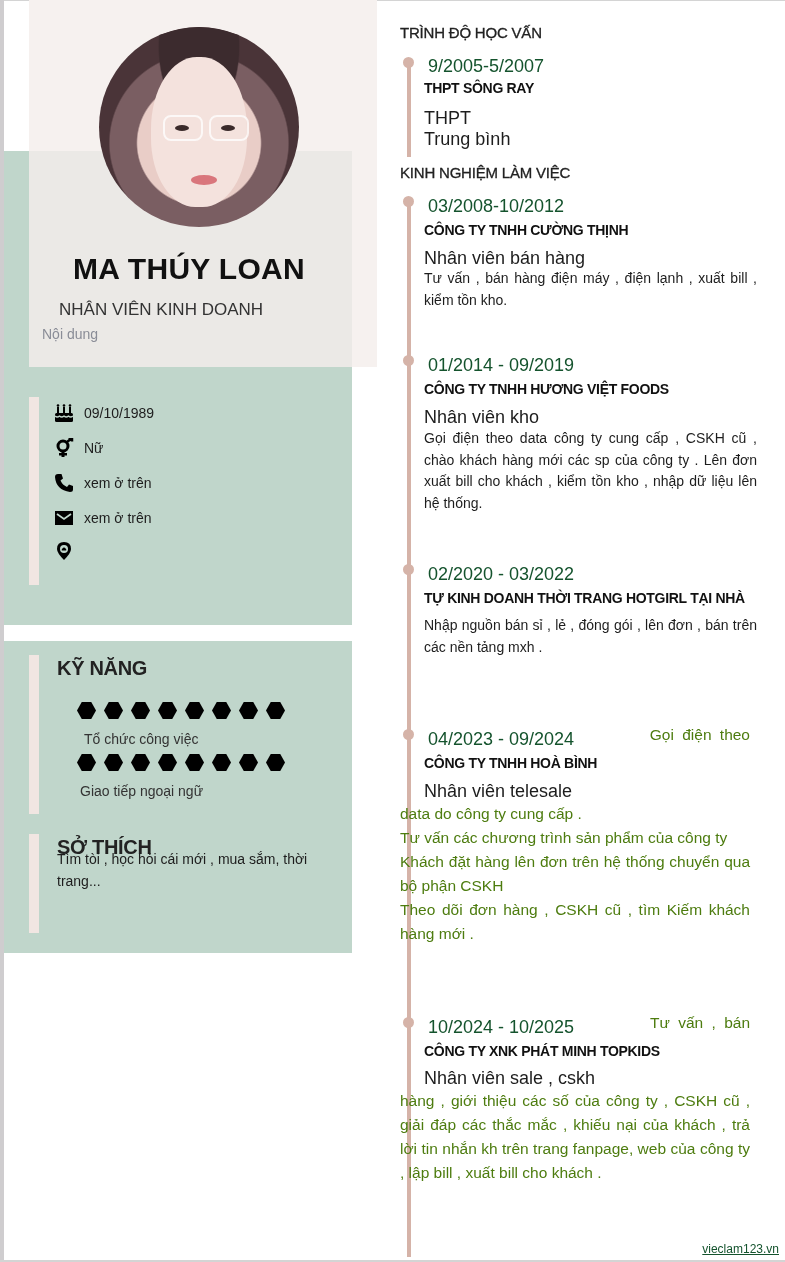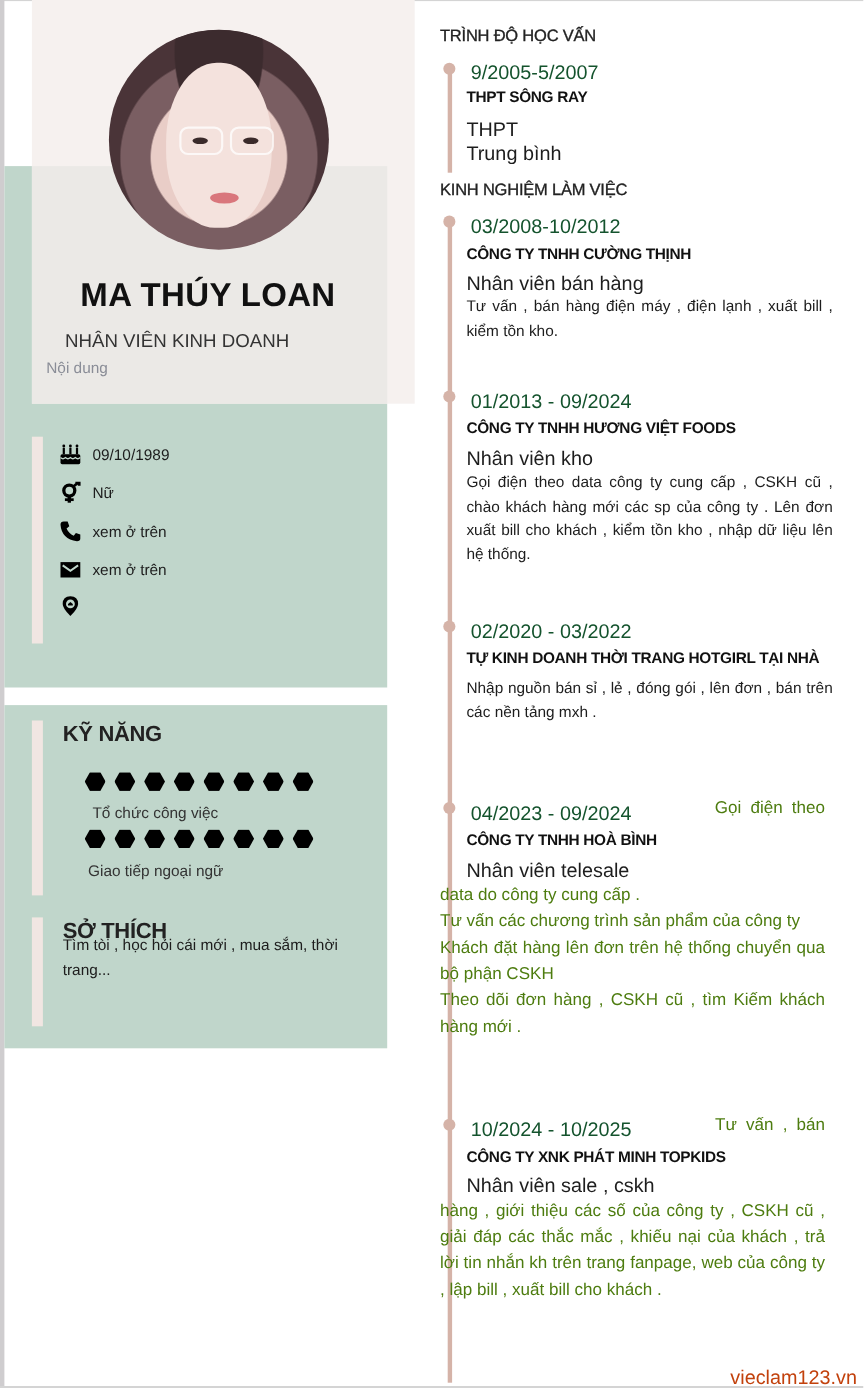--- a/index.html
+++ b/index.html
@@ -48,21 +48,21 @@
   .timeline { position: absolute; left: 407px; width: 4px; background: #d5b3a8; }
   .dot { position: absolute; left: 403px; width: 11px; height: 11px; border-radius: 50%; background: #d5b3a8; }
 
   .tl-date { position: absolute; left: 428px; font-size: 18px; color: #14532d; }
   .tl-org { position: absolute; left: 424px; font-size: 14px; font-weight: bold; color: #111; letter-spacing: -0.3px; }
   .tl-text { position: absolute; left: 424px; font-size: 18px; color: #1d1d1d; line-height: 22px; }
   .tl-desc { position: absolute; left: 424px; width: 333px; font-size: 14px; color: #1d1d1d; line-height: 21.5px; text-align: justify; }
   .tl-over { position: absolute; font-size: 15.5px; color: #4d7c0f; line-height: 24px; text-align: justify; }
   .tl-over.first { text-align: right; word-spacing: 4px; }
 
-  .watermark { position: absolute; right: 6px; top: 1242px; font-size: 18px; color: #c2410c; }
+  .watermark { position: absolute; right: 6px; top: 1242px; font-size: 12px; color: #14532d; text-decoration: underline; }
 </style>
 </head>
 <body>
 
 <div class="frame-top"></div>
 <div class="frame-left"></div>
 
 <div class="green-top"></div>
 <div class="green-bottom"></div>
 <div class="card-beige"></div>
@@ -183,21 +183,21 @@
 <div class="right-head" style="top:164px;">KINH NGHIỆM LÀM VIỆC</div>
 <div class="timeline" style="top:201px;height:1056px;"></div>
 
 <div class="dot" style="top:196px;"></div>
 <div class="tl-date" style="top:196px;">03/2008-10/2012</div>
 <div class="tl-org" style="top:222px;">CÔNG TY TNHH CƯỜNG THỊNH</div>
 <div class="tl-text" style="top:247px;">Nhân viên bán hàng</div>
 <div class="tl-desc" style="top:268px;">Tư vấn , bán hàng điện máy , điện lạnh , xuất bill , kiểm tồn kho.</div>
 
 <div class="dot" style="top:355px;"></div>
-<div class="tl-date" style="top:355px;">01/2013 - 09/2024</div>
+<div class="tl-date" style="top:355px;">01/2014 - 09/2019</div>
 <div class="tl-org" style="top:381px;">CÔNG TY TNHH HƯƠNG VIỆT FOODS</div>
 <div class="tl-text" style="top:406px;">Nhân viên kho</div>
 <div class="tl-desc" style="top:428px;">Gọi điện theo data công ty cung cấp , CSKH cũ , chào khách hàng mới các sp của công ty . Lên đơn xuất bill cho khách , kiểm tồn kho , nhập dữ liệu lên hệ thống.</div>
 
 <div class="dot" style="top:564px;"></div>
 <div class="tl-date" style="top:564px;">02/2020 - 03/2022</div>
 <div class="tl-org" style="top:590px;">TỰ KINH DOANH THỜI TRANG HOTGIRL TẠI NHÀ</div>
 <div class="tl-desc" style="top:615px;">Nhập nguồn bán sỉ , lẻ , đóng gói , lên đơn , bán trên các nền tảng mxh .</div>
 
 <div class="dot" style="top:729px;"></div>

